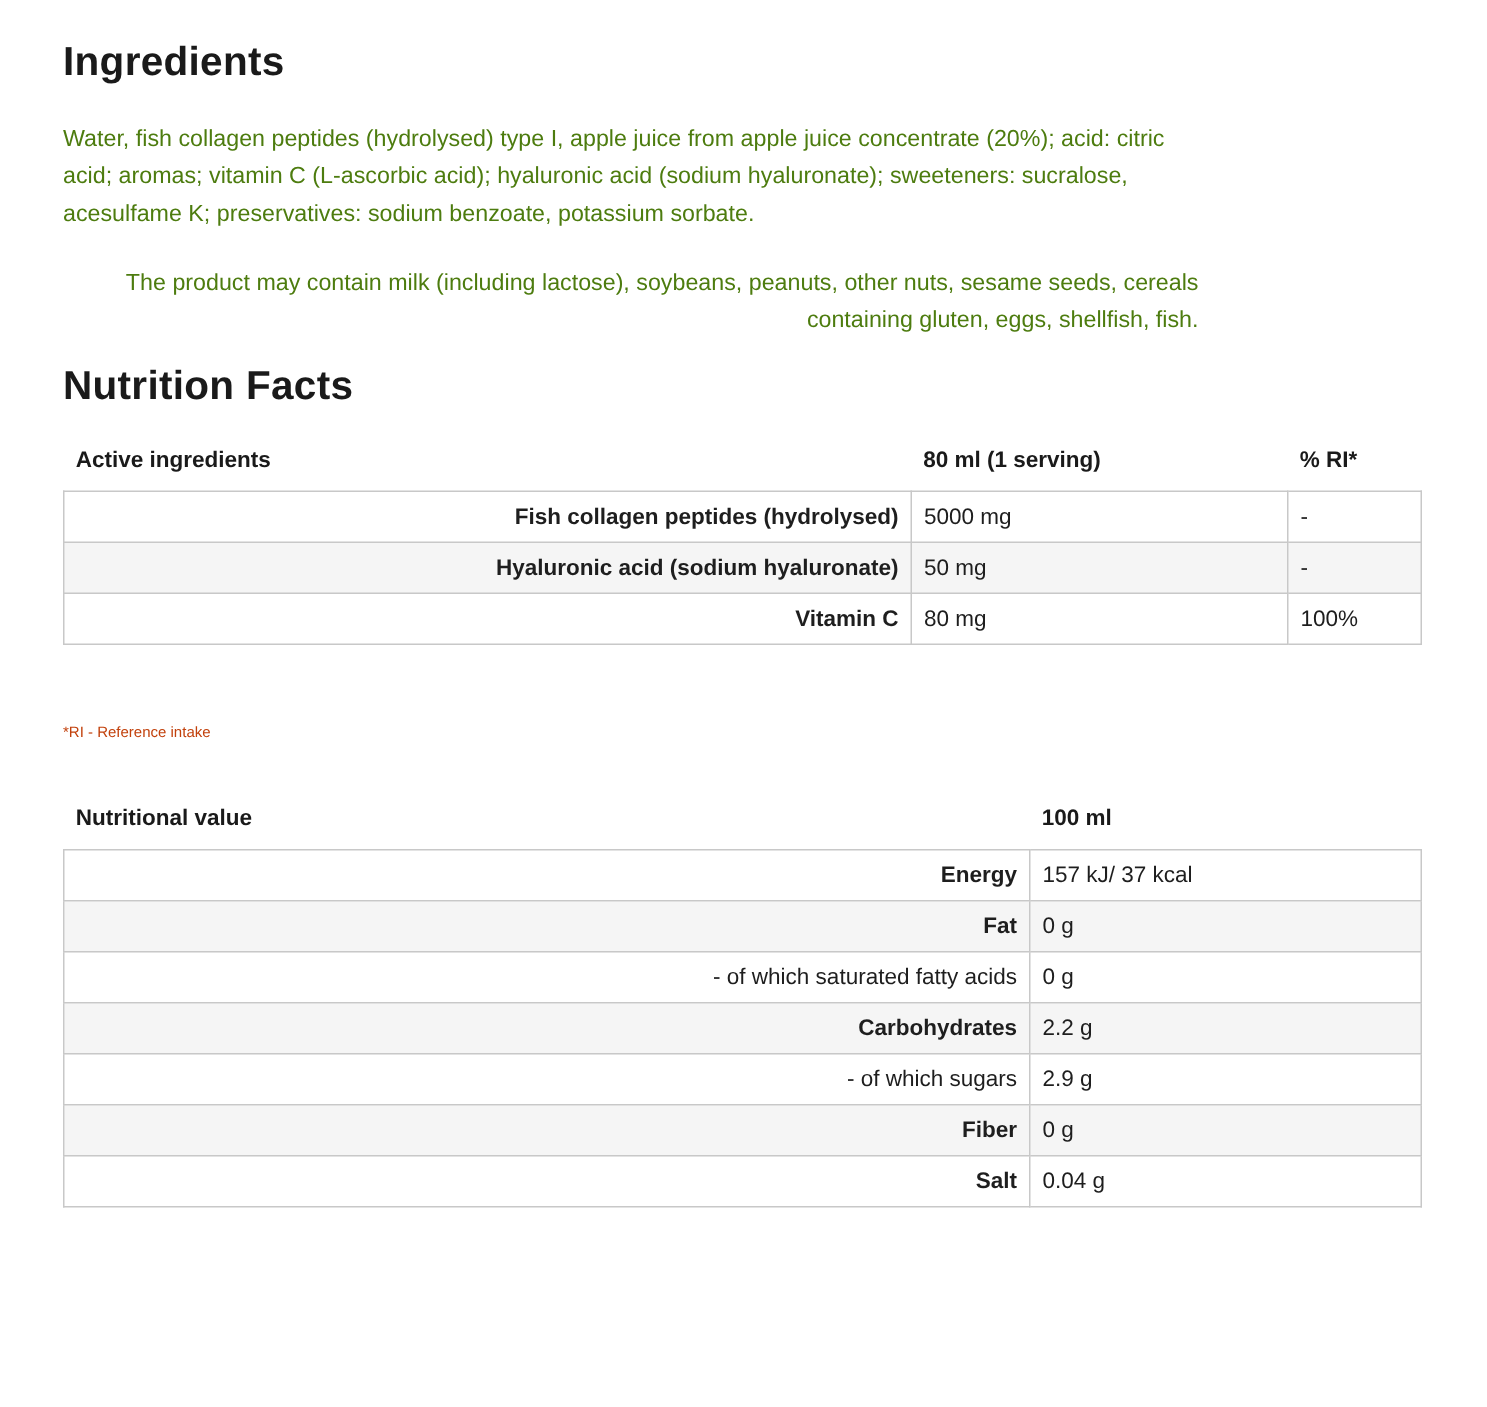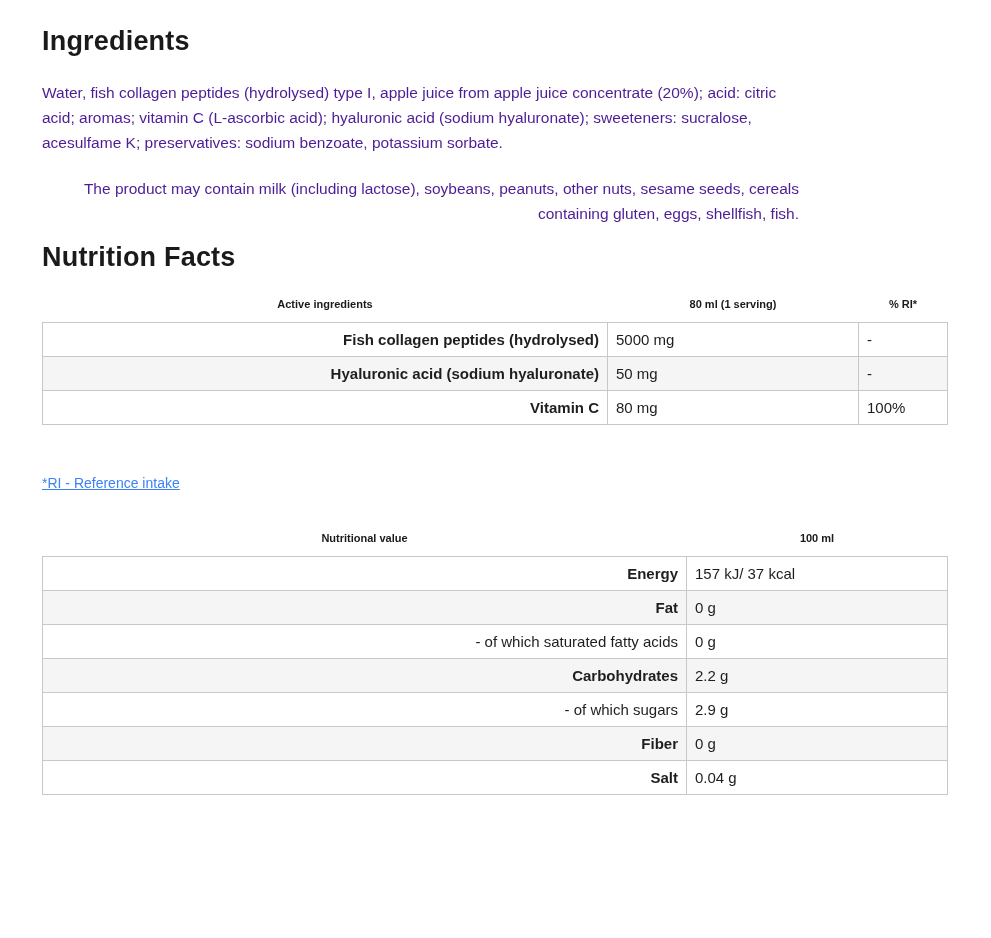--- a/index.html
+++ b/index.html
@@ -25,21 +25,21 @@
     font-weight: 700;
     margin: 0 0 24px 0;
     letter-spacing: 0.2px;
     color: #1a1a1a;
   }
   h1.section-title.nutrition { margin-bottom: 20px; }
   p.body-text {
     font-size: 15.5px;
     line-height: 25px;
     margin: 0 0 21px 0;
-    color: #4c1d95;
+    color: #4d7c0f;
   }
   p.body-text.allergens { margin-bottom: 16px; text-align: right; }
   .serving-info {
     font-size: 15.5px;
     line-height: 25px;
     color: #222222;
     margin: 0 0 6px 0;
   }
   .serving-info div { margin: 0; }
 
@@ -47,22 +47,22 @@
     border-collapse: collapse;
     table-layout: fixed;
     margin: 0;
   }
   table.active-table { width: 905px; }
   table.nutrition-table { width: 905px; }
 
   table.data-table thead th {
     border: none;
     background: #ffffff;
-    text-align: center;
-    font-size: 11px;
+    text-align: left;
+    font-size: 15px;
     font-weight: 700;
     padding: 6px 8px 12px 8px;
     color: #1a1a1a;
     vertical-align: bottom;
   }
   table.data-table tbody td {
     border: 1px solid #c8c8c8;
     font-size: 15px;
     padding: 6px 8px;
     line-height: 20px;
@@ -71,25 +71,24 @@
     color: #1e1e1e;
   }
   table.data-table tbody tr:nth-child(even) td { background: #f5f5f5; }
   table.data-table tbody tr:nth-child(odd) td { background: #ffffff; }
   table.data-table tbody td.name-cell { font-weight: 700; text-align: right; }
   table.data-table tbody tr.indent td.name-cell {
     font-weight: 400;
     padding-left: 42px;
   }
   .ri-note {
-    font-size: 14px;
+    font-size: 10px;
     line-height: 25px;
-    color: #3b82f6;
+    color: #c2410c;
     margin: 46px 0 0 0;
-    text-decoration: underline;
   }
   .nutrition-table-wrap { margin-top: 30px; }
 </style>
 </head>
 <body>
 
 <div class="page">
 
   <h1 class="section-title">Ingredients</h1>
 

